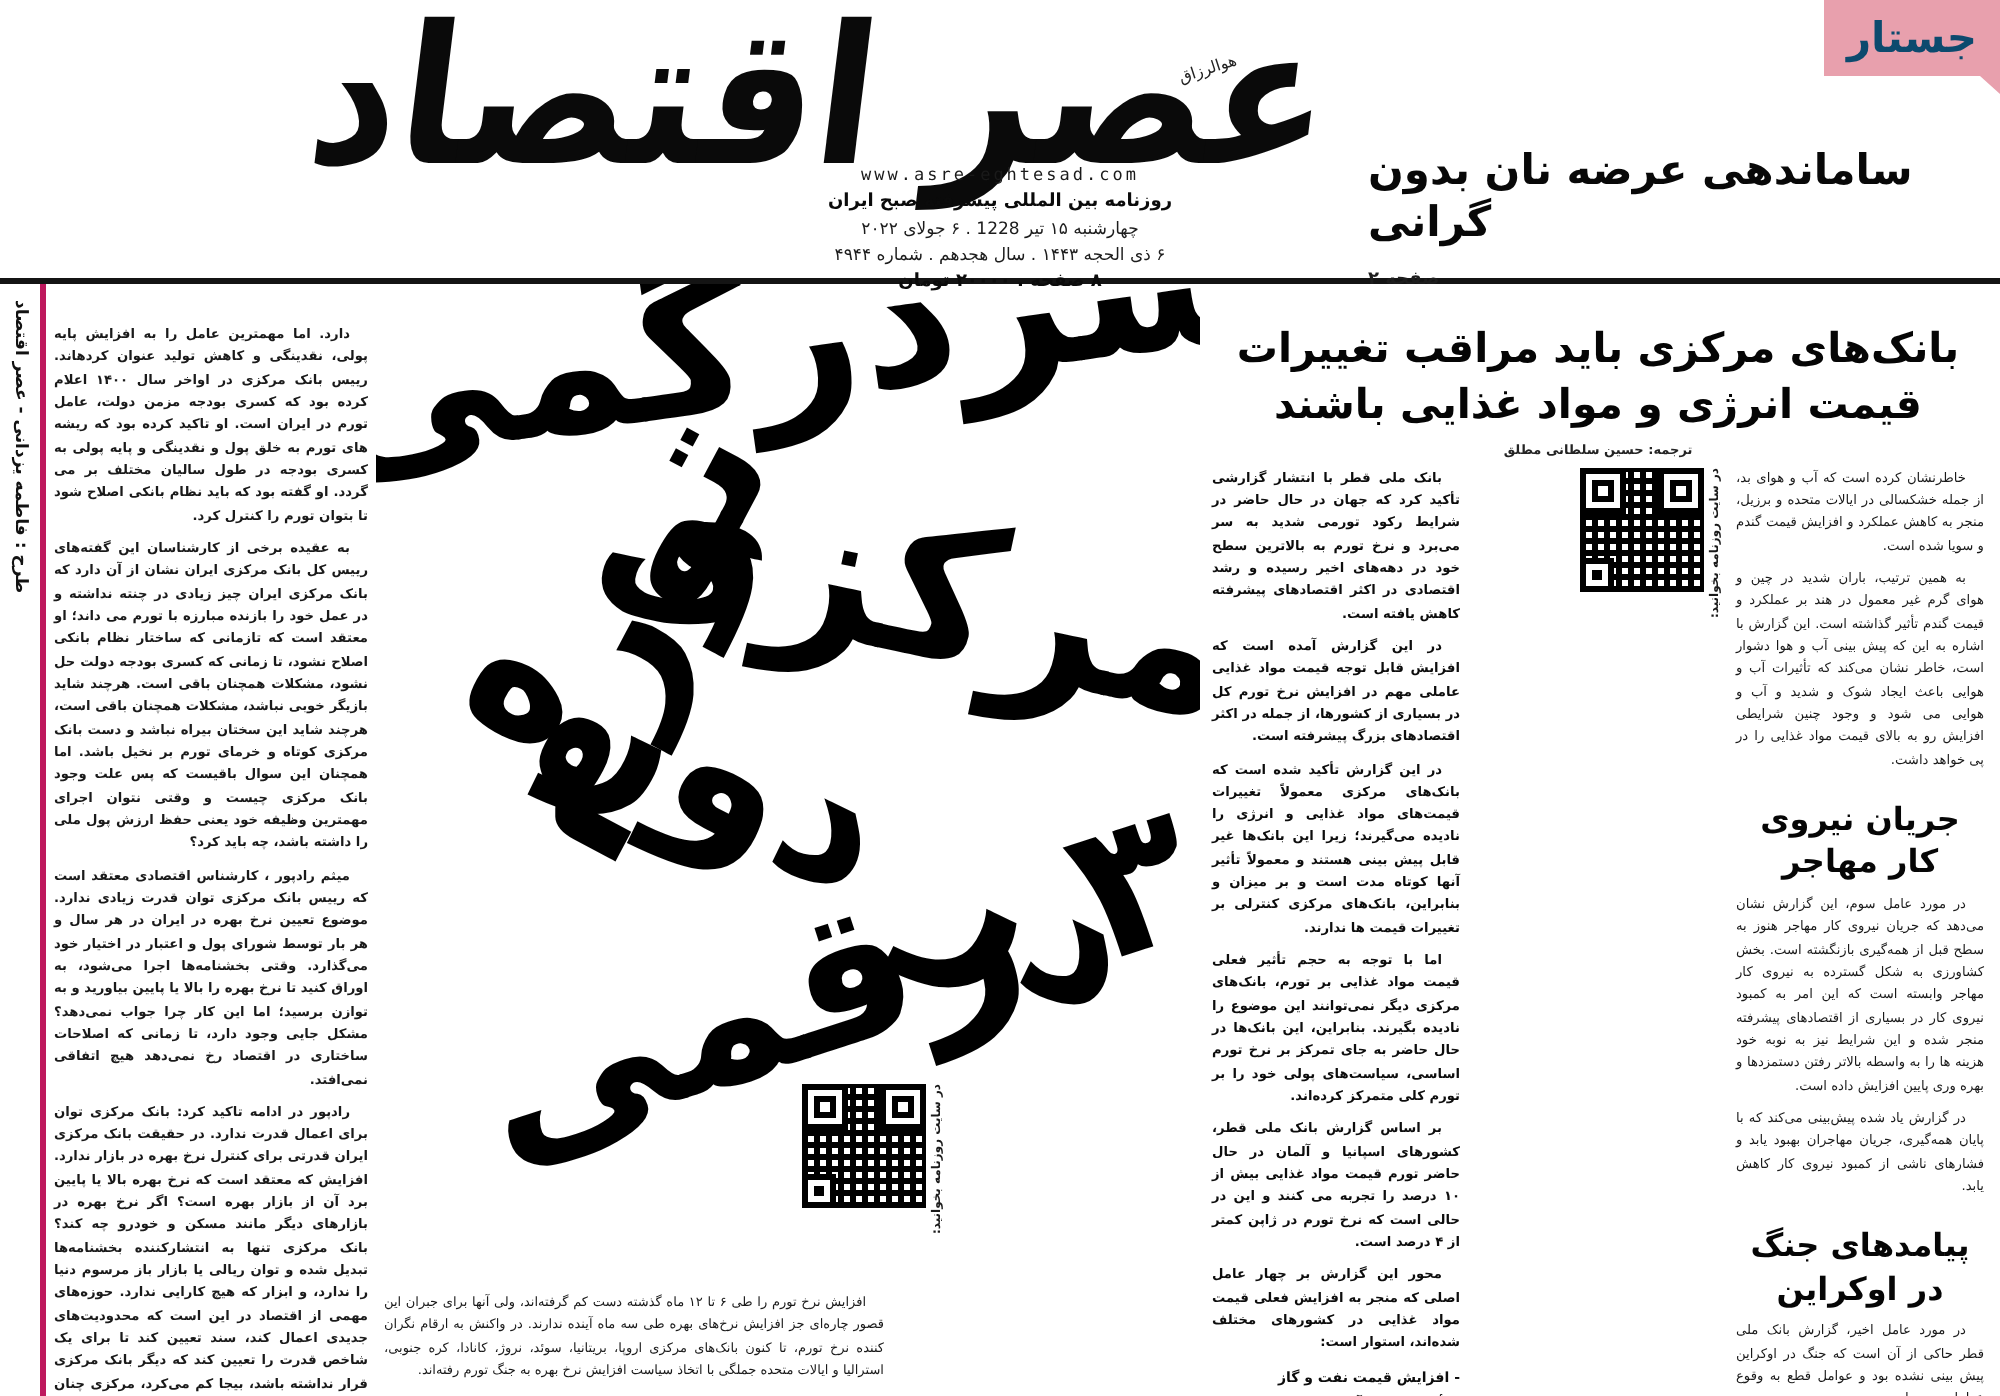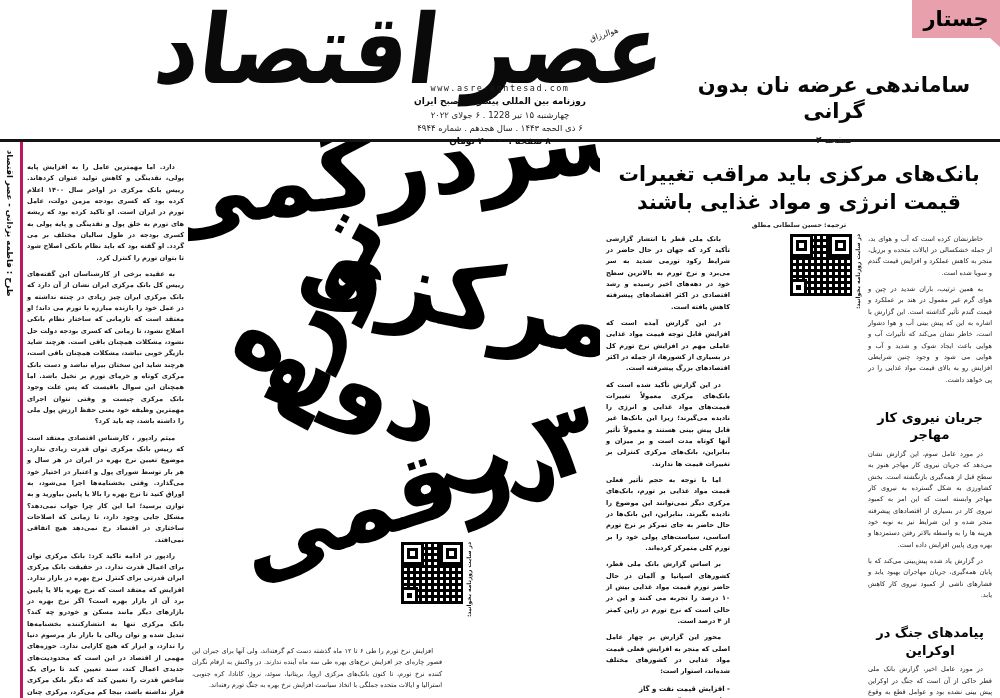--- a/index.html
+++ b/index.html
@@ -15,21 +15,21 @@
     font-family: "DejaVu Sans", "Liberation Sans", sans-serif;
     color: #0b0b0b;
     direction: rtl;
   }
 
   
   .ribbon {
     position: absolute; top: 0; right: 0;
     width: 88px; height: 38px;
     background: #e8a0ad;
-    color: #000000;
+    color: #0c4a6e;
     font-size: 21px; font-weight: 700;
     display: flex; align-items: center; justify-content: center;
     letter-spacing: 1px;
     z-index: 6;
   }
   .ribbon::after {
     content: "";
     position: absolute; bottom: -9px; right: 0;
     border-left: 10px solid transparent;
     border-top: 9px solid #e8a0ad;
@@ -99,21 +99,21 @@
     font-size: 9px;
     font-weight: 700;
     margin-top: 1px;
   }
 
   
   .teaser {
     position: absolute;
     top: 72px;
   }
-  .teaser.right { right: 16px; text-align: center; width: 300px; }
+  .teaser.right { right: 16px; text-align: left; width: 300px; }
   .teaser.left  { left: 16px;  text-align: left;  width: 300px; }
   .teaser-title {
     font-size: 21px;
     font-weight: 700;
     line-height: 1.25;
     color: #080808;
   }
   .teaser-page {
     font-size: 9px;
     font-weight: 700;
@@ -230,26 +230,26 @@
   }
   .qr::before { top:0; left:0; box-shadow: inset 0 0 0 3px #fff, inset 0 0 0 6px #111; }
   .qr::after  { top:0; right:0; box-shadow: inset 0 0 0 3px #fff, inset 0 0 0 6px #111; }
   .qr-bl {
     position:absolute; bottom:0; left:0; width:17px; height:17px;
     border:3.5px solid #111; background:#fff;
     box-shadow: inset 0 0 0 3px #fff, inset 0 0 0 6px #111;
   }
 
   .subhead {
-    font-size: 13px;
+    font-size: 16px;
     font-weight: 700;
     line-height: 1.35;
     text-align: center;
     color: #060606;
-    margin: 23px 0 5px 0;
+    margin: 13px 0 5px 0;
   }
 
   .bullets {
     list-style: none;
     padding: 0; margin: 3px 0 5px 0;
     font-size: 7px;
     font-weight: 700;
     line-height: 1.95;
     text-align: right;
     color: #0d0d0d;

